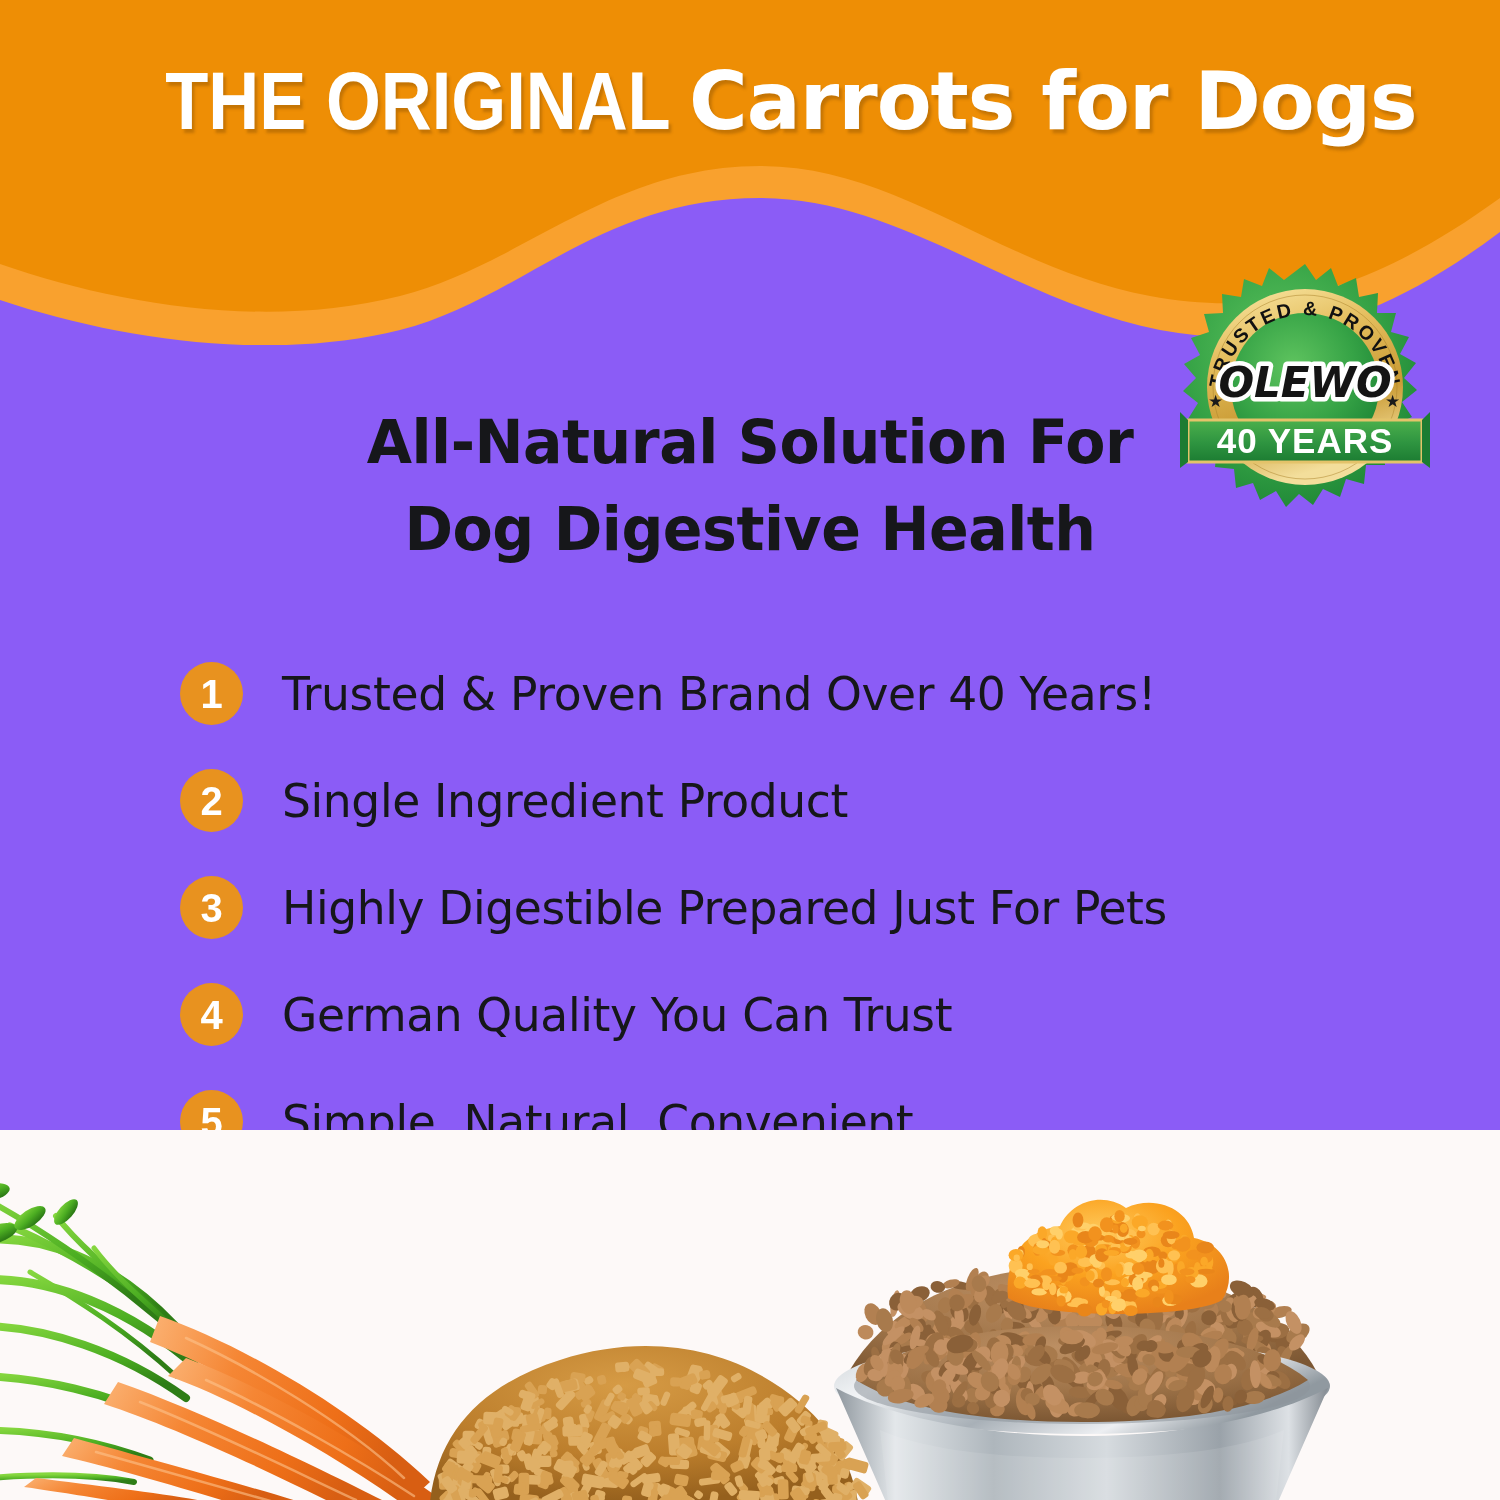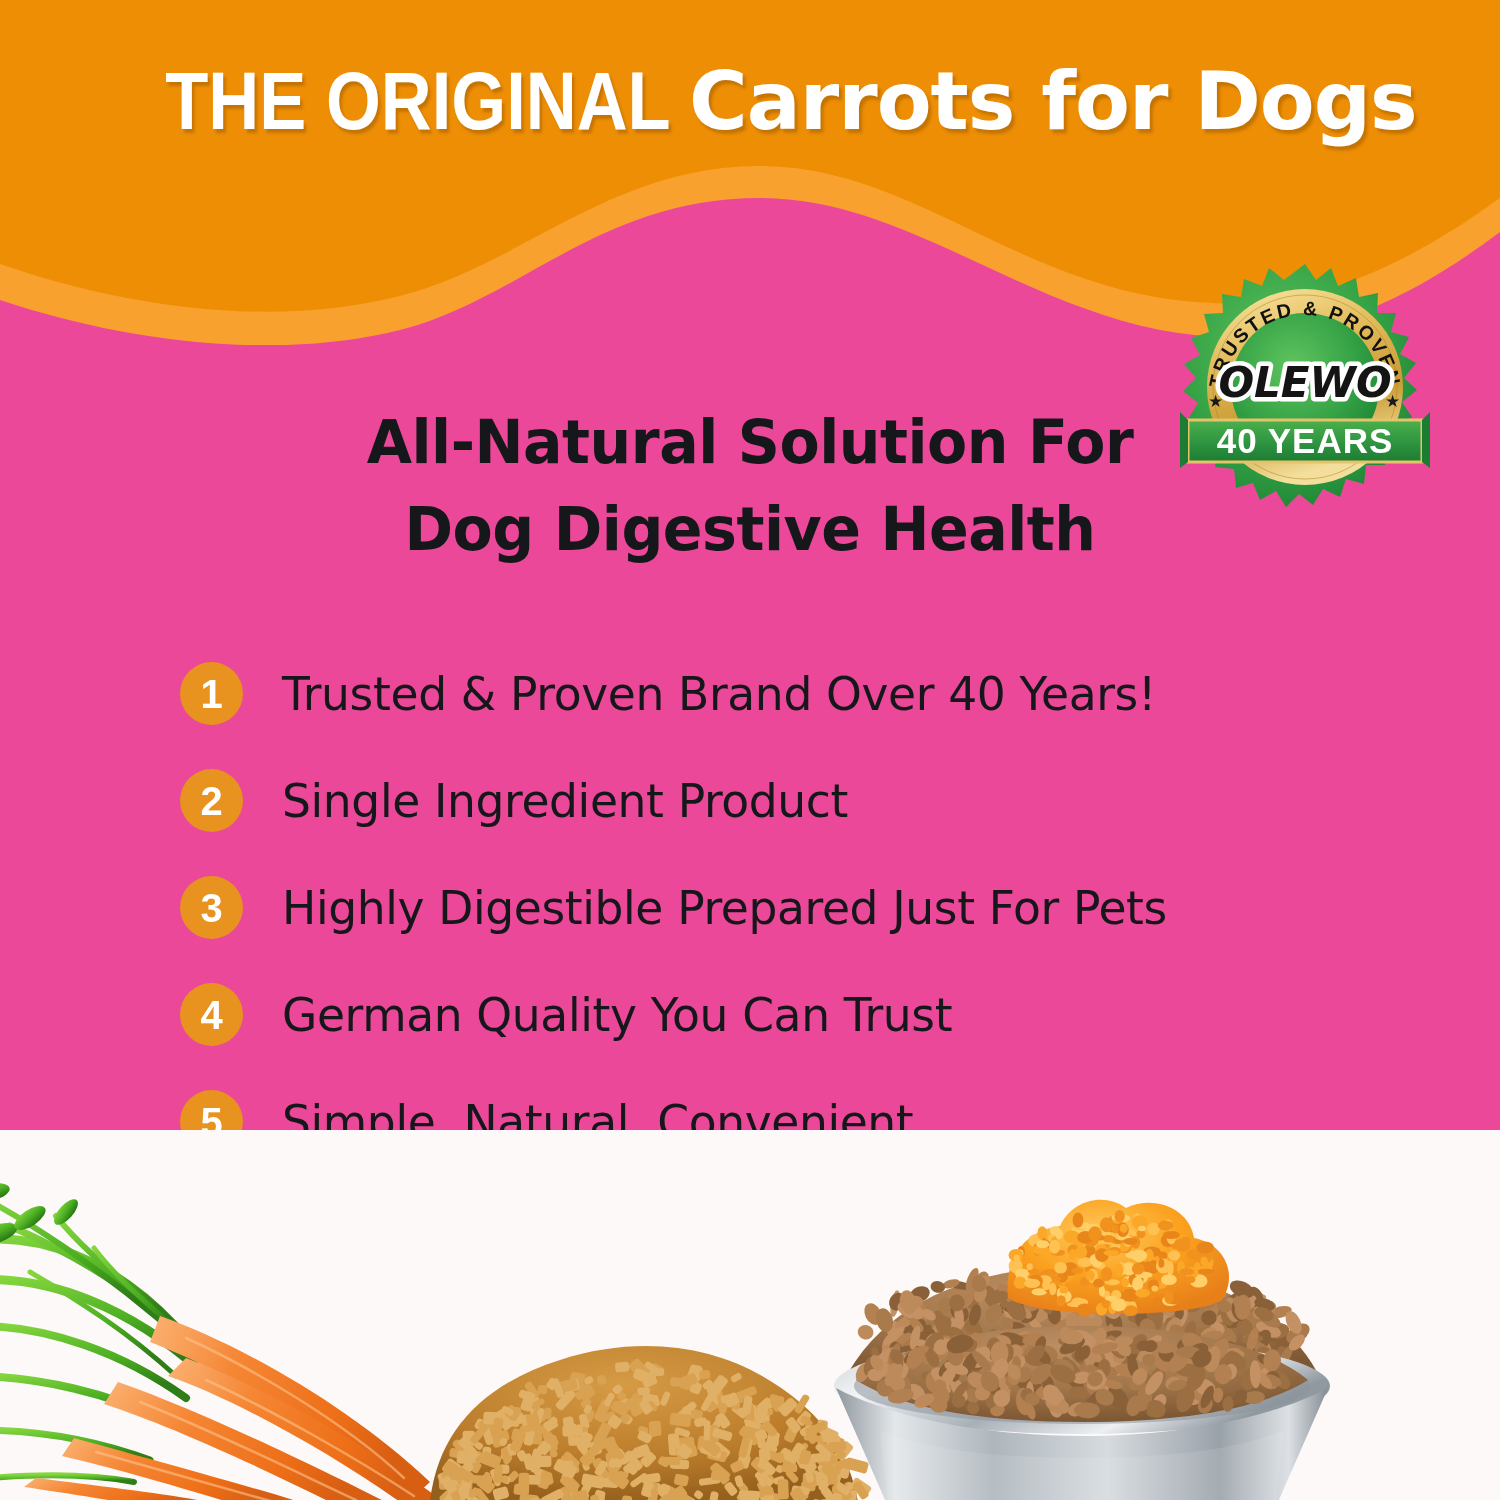--- a/index.html
+++ b/index.html
@@ -2,21 +2,21 @@
 <html><head>
 <meta charset="utf-8">
 <style>
   html,body{margin:0;padding:0;}
   body{
     width:1500px;height:1500px;
     background:#FDF9F8;
     font-family:"Liberation Sans", sans-serif;
     overflow:hidden;
   }
-  #page{position:relative;width:1500px;height:1500px;overflow:hidden;background:#ec4899;}
+  #page{position:relative;width:1500px;height:1500px;overflow:hidden;background:#8b5cf6;}
 
   
   .header-wrap{position:absolute;left:0;top:0;width:1500px;height:345px;overflow:hidden;}
   .header-svg{position:absolute;left:0;top:0;}
   .header-title{
     position:absolute;left:0;top:60px;width:1500px;
     text-align:center;white-space:nowrap;
     line-height:1;
   }
   .t-original{

